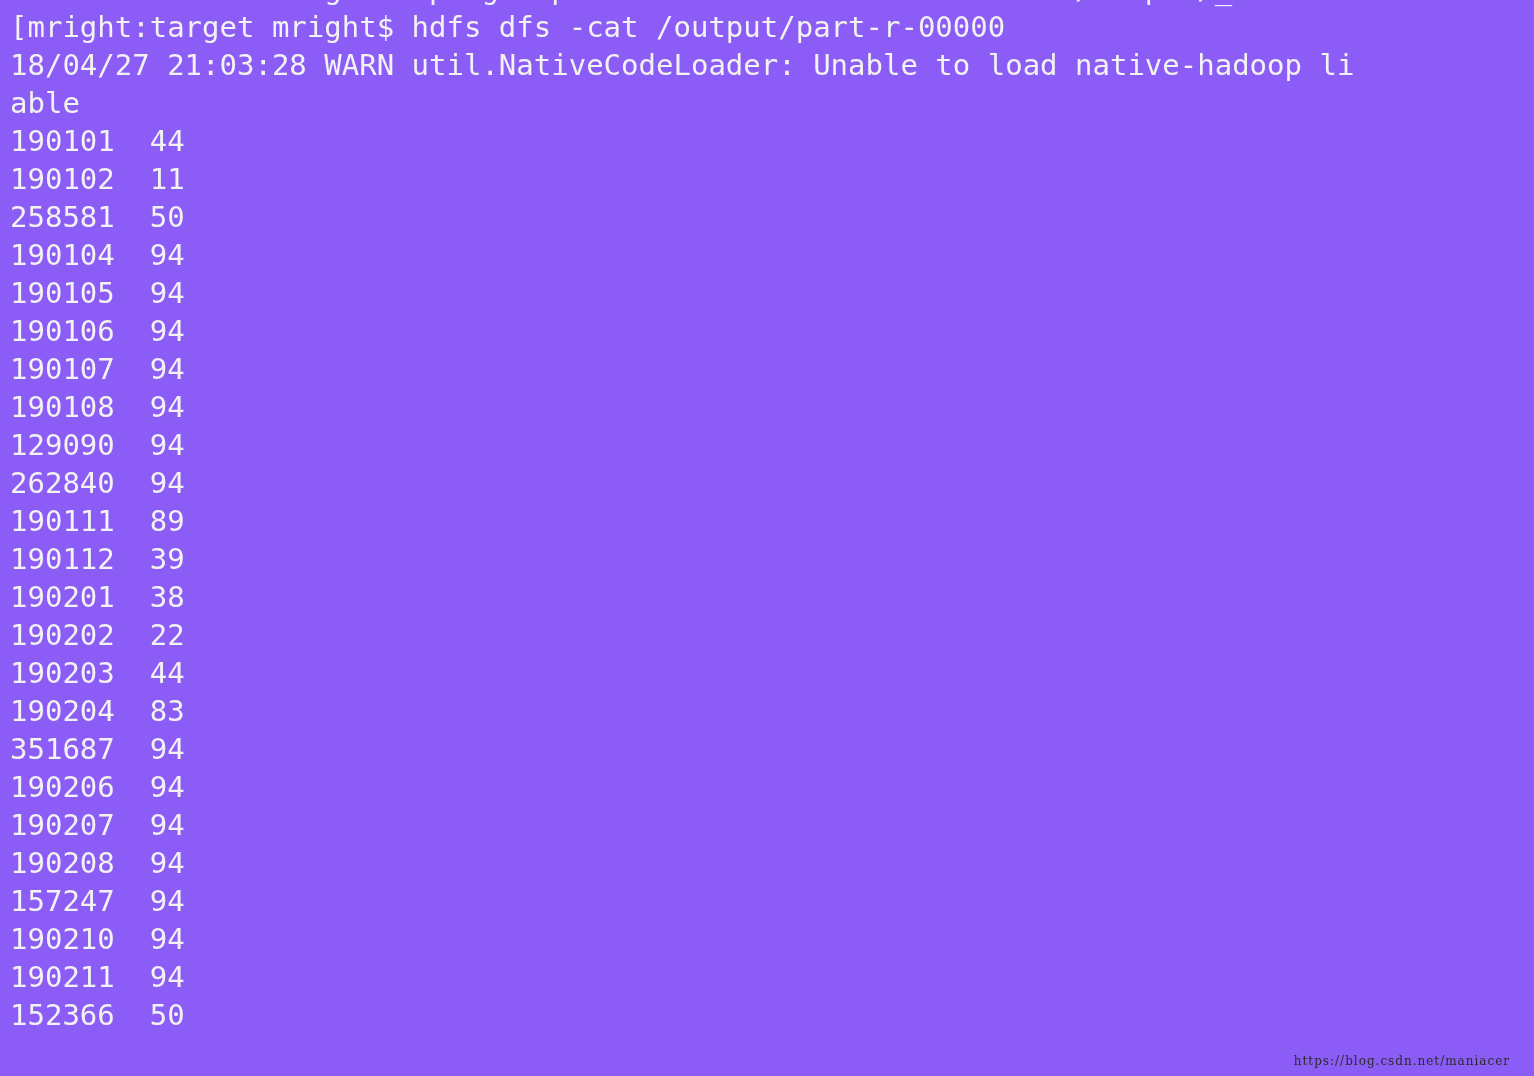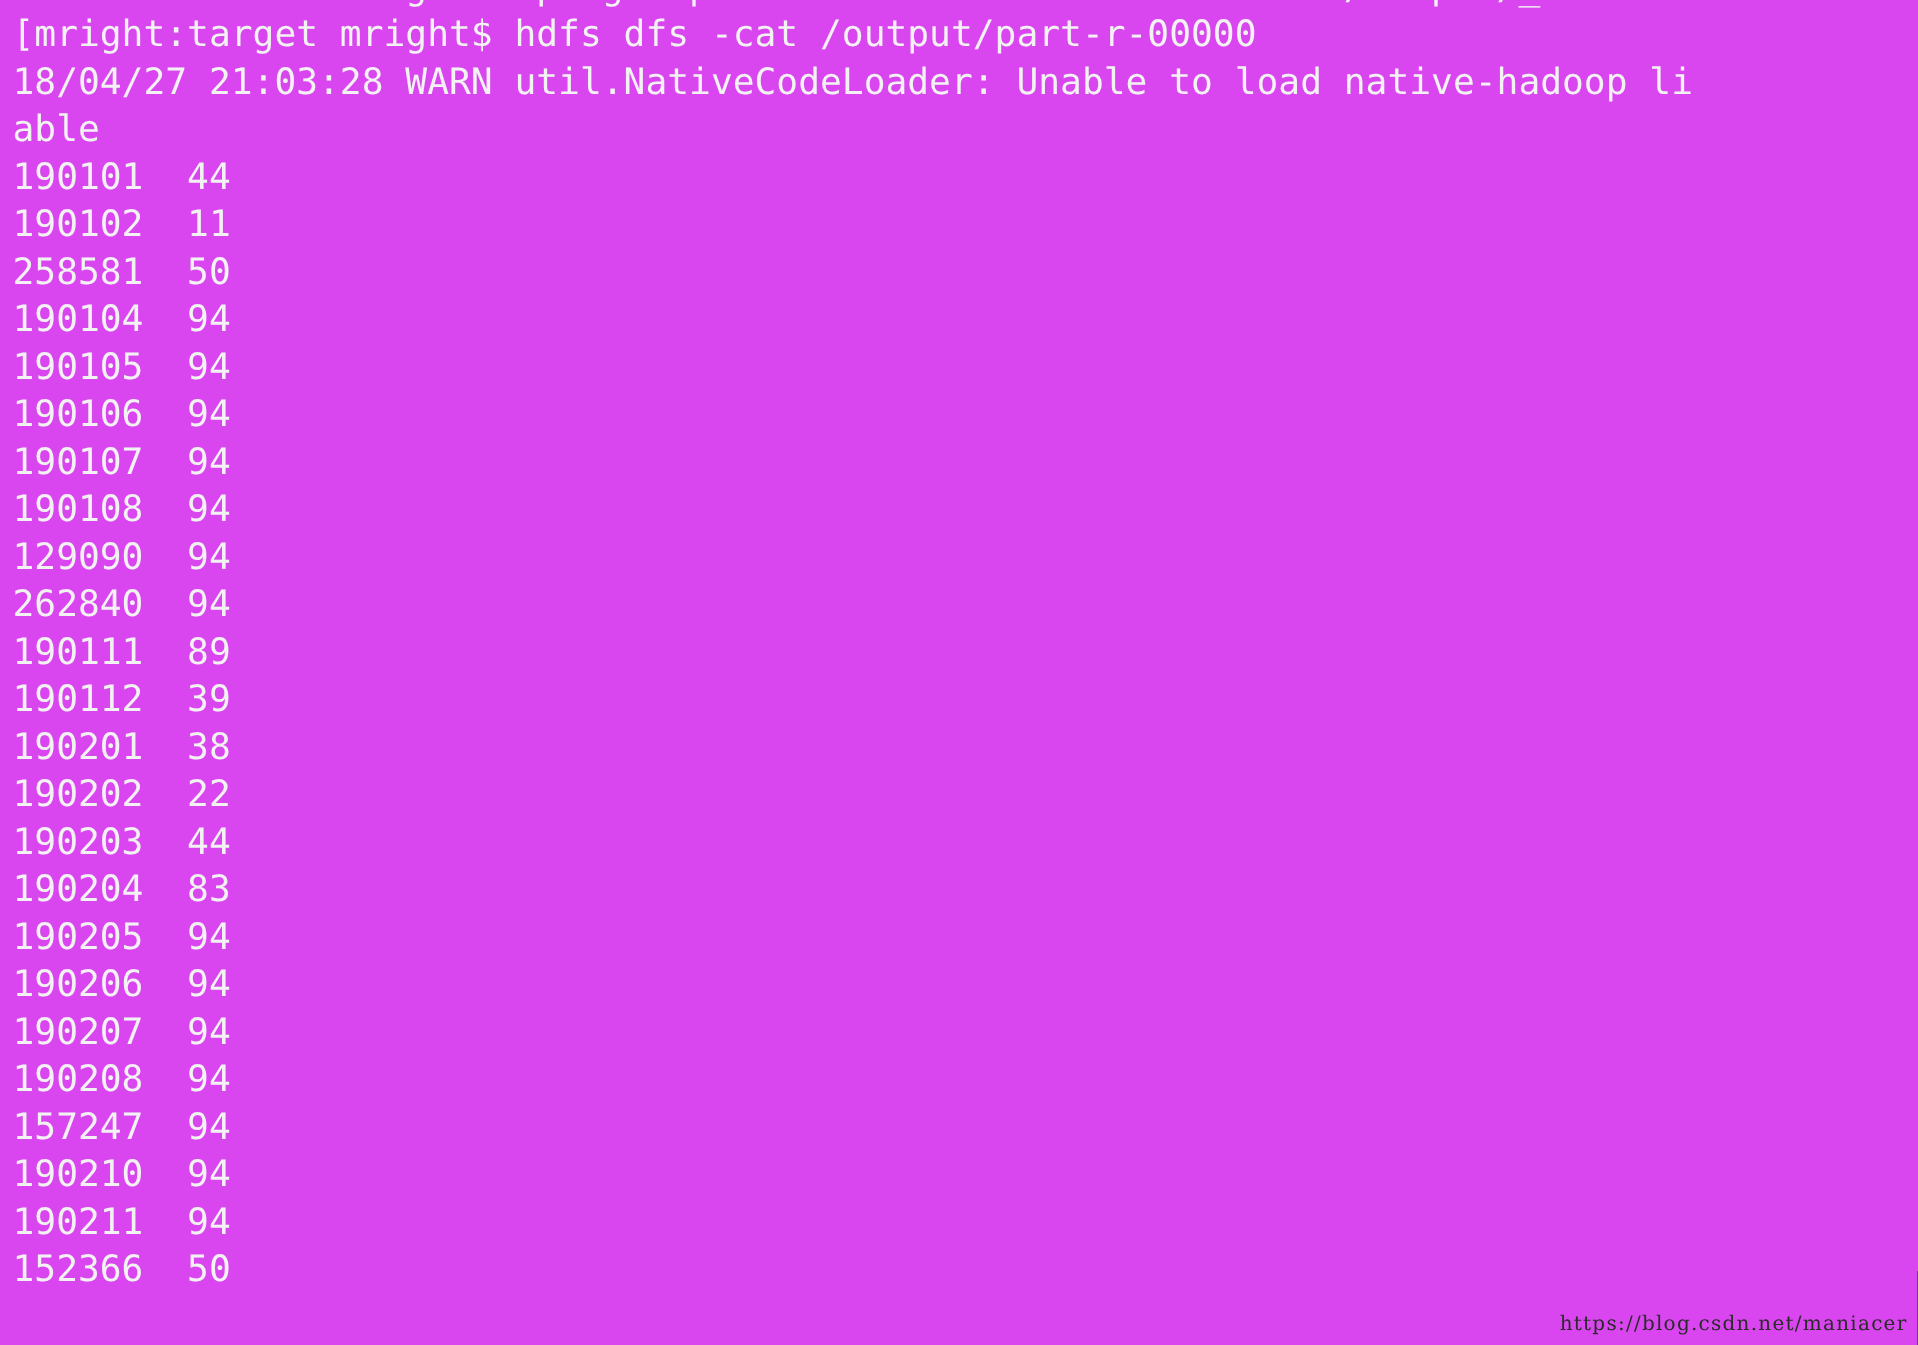--- a/index.html
+++ b/index.html
@@ -15,21 +15,21 @@
     position: relative;
     font-family: "DejaVu Sans Mono", "Liberation Mono", monospace;
   }
 
   #terminal {
     position: absolute;
     left: 0;
     top: 0;
     width: 1534px;
     height: 1076px;
-    background: #d946ef;
+    background: #8b5cf6;
     overflow: hidden;
   }
 
   
   #screen {
     position: absolute;
     left: 10px;
     
     top: -30px;
     width: 1560px;
@@ -55,24 +55,24 @@
   }
 
   
   .promptline {
     position: relative;
     white-space: pre;
   }
 
   #watermark {
     position: absolute;
-    right: 8px;
+    right: 24px;
     bottom: 8px;
     font-family: "DejaVu Serif", "Liberation Serif", serif;
-    font-size: 16px;
+    font-size: 12px;
     letter-spacing: 1px;
     color: #2b2b2b;
     white-space: pre;
   }
 </style>
 </head>
 <body>
 
 <div id="terminal">
 
@@ -96,21 +96,21 @@
         <div class="line row"><span>190107</span><span>	</span><span>94</span></div>
         <div class="line row"><span>190108</span><span>	</span><span>94</span></div>
         <div class="line row"><span>129090</span><span>	</span><span>94</span></div>
         <div class="line row"><span>262840</span><span>	</span><span>94</span></div>
         <div class="line row"><span>190111</span><span>	</span><span>89</span></div>
         <div class="line row"><span>190112</span><span>	</span><span>39</span></div>
         <div class="line row"><span>190201</span><span>	</span><span>38</span></div>
         <div class="line row"><span>190202</span><span>	</span><span>22</span></div>
         <div class="line row"><span>190203</span><span>	</span><span>44</span></div>
         <div class="line row"><span>190204</span><span>	</span><span>83</span></div>
-        <div class="line row"><span>190205</span><span>	</span><span>94</span></div>
+        <div class="line row"><span>351687</span><span>	</span><span>94</span></div>
         <div class="line row"><span>190206</span><span>	</span><span>94</span></div>
         <div class="line row"><span>190207</span><span>	</span><span>94</span></div>
         <div class="line row"><span>190208</span><span>	</span><span>94</span></div>
         <div class="line row"><span>157247</span><span>	</span><span>94</span></div>
         <div class="line row"><span>190210</span><span>	</span><span>94</span></div>
         <div class="line row"><span>190211</span><span>	</span><span>94</span></div>
         <div class="line row"><span>152366</span><span>	</span><span>50</span></div>
       </div>
 
     <div class="line promptline">

